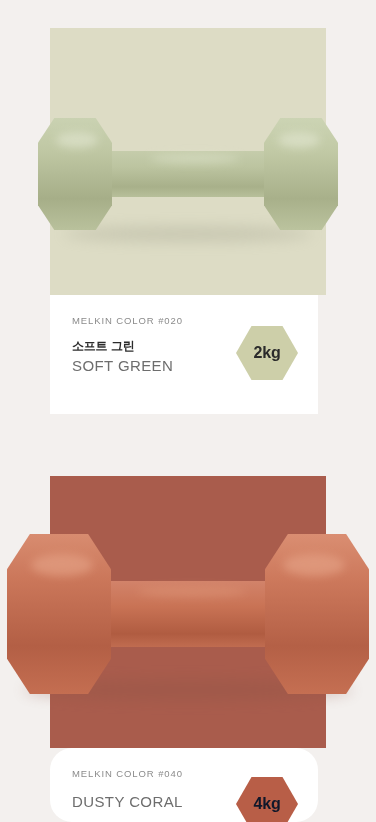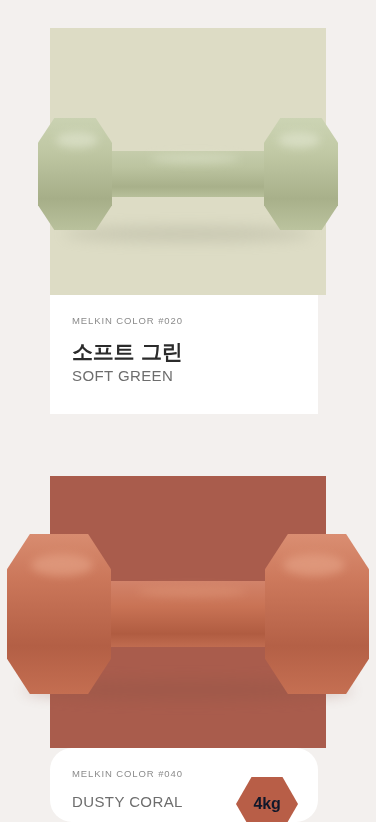--- a/index.html
+++ b/index.html
@@ -109,21 +109,21 @@
 
   .color-code {
     font-size: 9.5px;
     letter-spacing: 0.9px;
     color: #8b8b8b;
     margin: 0 0 14px 0;
     font-family: "Liberation Sans", "DejaVu Sans", sans-serif;
   }
 
   .name-ko {
-    font-size: 21px;
+    font-size: 12px;
     font-weight: 700;
     color: #2b2b2b;
     letter-spacing: -0.3px;
     margin: 0 0 3px 0;
     line-height: 1.15;
     font-family: "DejaVu Sans", "Liberation Sans", sans-serif;
   }
 
   .name-en {
     font-size: 15px;
@@ -186,20 +186,23 @@
         <div class="db-gloss" style="right:18px;top:14px;width:42px;height:16px;background:#e6ead6;"></div>
         <div class="db-gloss" style="left:112px;top:36px;width:90px;height:9px;background:#dfe4cc;"></div>
       </div>
     </div>
 
     <div class="info-card">
       <p class="color-code">MELKIN COLOR #020</p>
       <h2 class="name-ko">소프트 그린</h2>
       <h3 class="name-en">SOFT GREEN</h3>
 
+      <div class="weight-badge">
+        <span class="weight-text">2kg</span>
+      </div>
     </div>
 
   </section>
 
   <section class="product" id="product-coral">
 
     <div class="swatch-panel"></div>
 
     <div class="dumbbell-stage" style="top:58px;height:175px;">
       <div class="db-shadow" style="bottom:8px;width:330px;height:22px;background:#8d5346;"></div>

